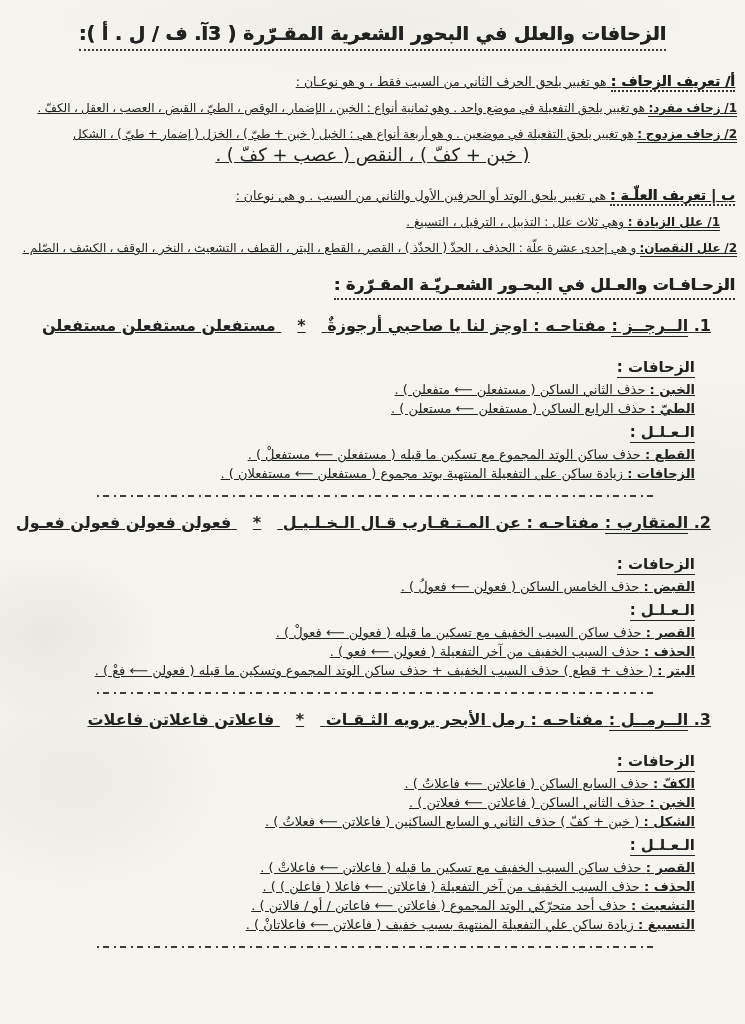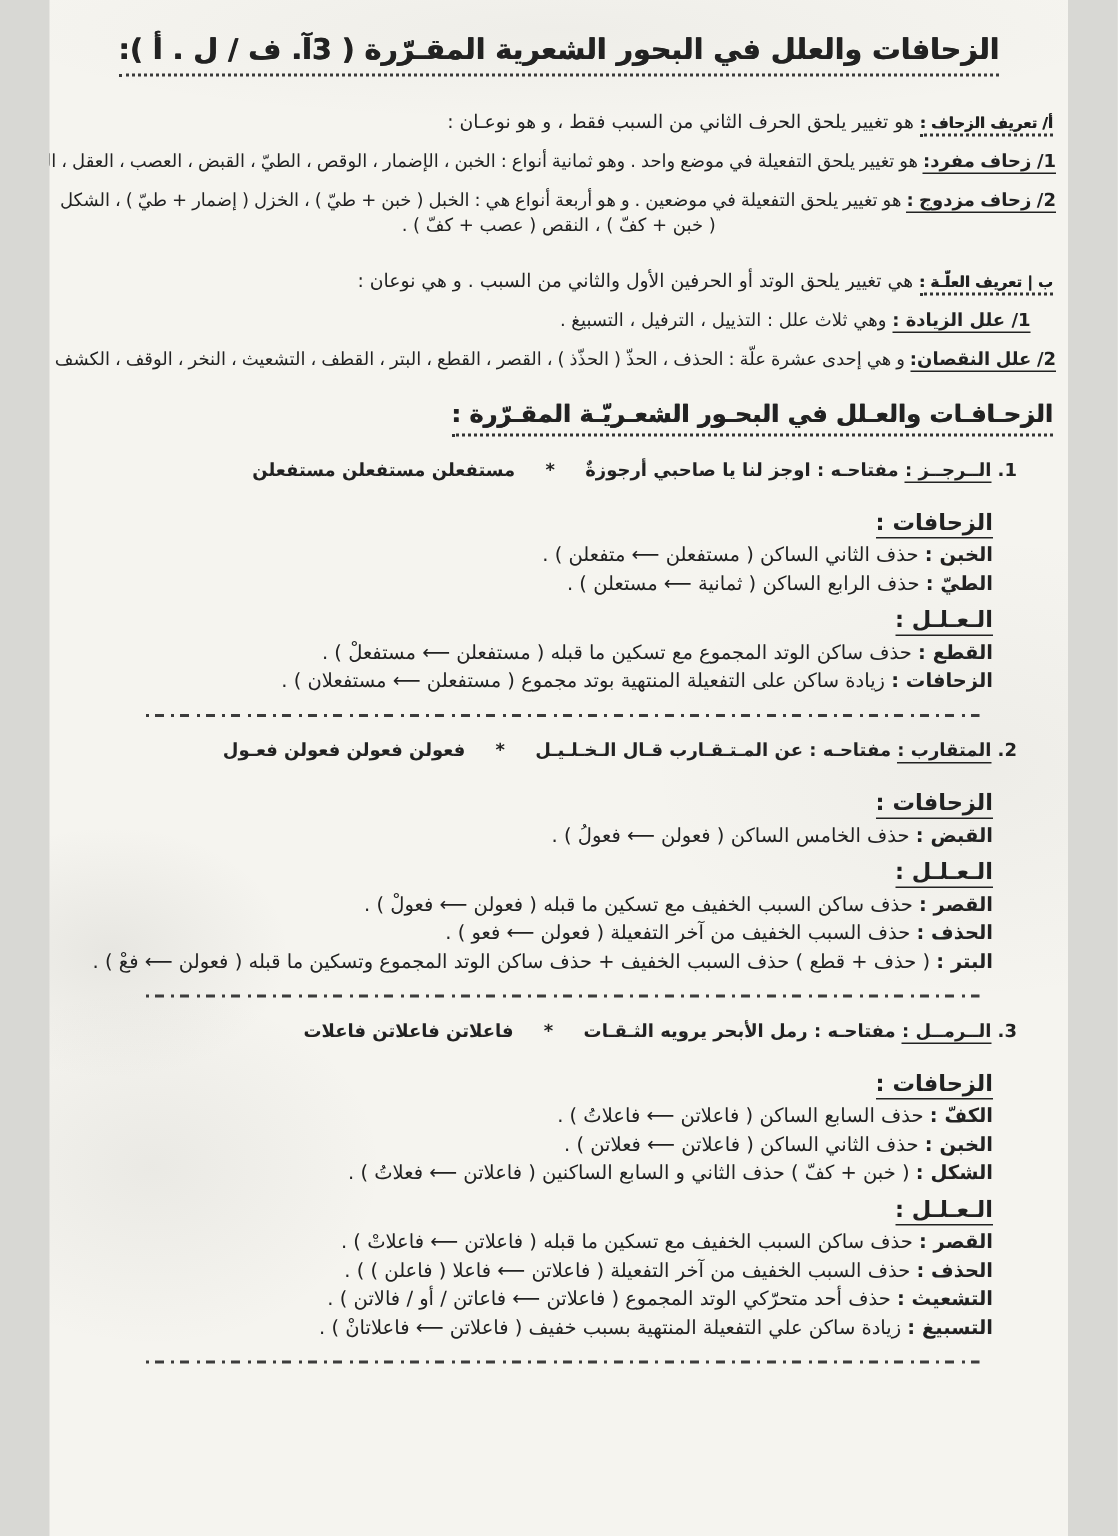--- a/index.html
+++ b/index.html
@@ -1,64 +1,65 @@
 <!DOCTYPE html>
 <html lang="ar" dir="rtl"><head>
 <meta charset="utf-8">
 <style>
   html,body{margin:0;padding:0;background:#d8d8d4;}
   .page{
     position:relative;
-    width:679px;height:1024px;
+    width:745px;height:1024px;
     margin:0 auto;
     box-sizing:border-box;
     padding:16px 8px 0 8px;
     direction:rtl;
     overflow:hidden;
     color:#222;
     font-family:"DejaVu Sans","Liberation Sans",sans-serif;
     background:
       radial-gradient(ellipse 170px 120px at 6% 62%, rgba(110,110,105,.10), transparent 70%),
       radial-gradient(ellipse 220px 170px at 10% 76%, rgba(110,110,105,.08), transparent 70%),
       radial-gradient(ellipse 320px 220px at 92% 50%, rgba(120,120,115,.06), transparent 70%),
       radial-gradient(ellipse 500px 80px at 50% 2%, rgba(120,120,115,.05), transparent 75%),
       #f5f4ef;
+    text-decoration: underline;
   }
   .title-wrap{text-align:center;margin-top:6px;}
   .title{
     display:inline-block;
     font-size:19px;font-weight:bold;
     letter-spacing:.2px;
     border-bottom:2px dotted #3a3a3a;
     padding-bottom:5px;
     text-shadow:.4px 0 0 #222;
   }
   .def-line{margin:22px 2px 0 0;font-size:12.5px;white-space:nowrap;}
   .def-label{
-    font-weight:bold;font-size:10px;
+    font-weight:bold;font-size:14px;
     border-bottom:2px dotted #333;
     padding-bottom:1px;
     text-shadow:.3px 0 0 #222;
   }
   .body-line{margin:12px 0 0 0;font-size:12px;white-space:nowrap;}
   .type-label{font-weight:bold;border-bottom:1px solid #222;padding-bottom:1px;}
-  .cont-line{margin:3px 0 0 0;font-size:12px;text-align:center;white-space:nowrap;}
+  .cont-line{margin:3px 0 0 0;font-size:18px;text-align:center;white-space:nowrap;}
   .indent-1{margin-right:17px;}
   .xtight{letter-spacing:-.1px;word-spacing:-.5px;}
   .section-heading-wrap{margin:20px 2px 0 0;text-align:right;}
   .section-heading{
     display:inline-block;
     font-weight:bold;font-size:16px;
     border-bottom:2px dotted #333;
     padding-bottom:4px;
     text-shadow:.4px 0 0 #222;
     letter-spacing:.3px;
   }
   .meter{margin:15px 26px 0 0;font-size:13px;}
-  .meter-title{font-weight:bold;font-size:12px;white-space:nowrap;}
+  .meter-title{font-weight:bold;font-size:16px;white-space:nowrap;}
   .meter-name{border-bottom:1px solid #222;padding-bottom:1px;}
   .star{margin:0 16px;}
   .meter-body{margin-right:16px;}
   .block-label{
     display:inline-block;
     font-weight:bold;font-size:15px;
     border-bottom:1px solid #222;
     padding-bottom:1px;
     margin-top:7px;
   }
@@ -124,21 +125,21 @@
       <span>مستفعلن مستفعلن مستفعلن</span>
     </p>
     <div class="meter-body">
       <span class="block-label">الزحافات :</span>
       <p class="rule">
         <span class="rule-term">الخبن :</span>
         <span>حذف الثاني الساكن ( مستفعلن ⟵ متفعلن ) .</span>
       </p>
       <p class="rule">
         <span class="rule-term">الطيّ :</span>
-        <span>حذف الرابع الساكن ( ثمانية ⟵ مستعلن ) .</span>
+        <span>حذف الرابع الساكن ( مستفعلن ⟵ مستعلن ) .</span>
       </p>
       <span class="block-label">الـعـلـل :</span>
       <p class="rule">
         <span class="rule-term">القطع :</span>
         <span>حذف ساكن الوتد المجموع مع تسكين ما قبله ( مستفعلن ⟵ مستفعلْ ) .</span>
       </p>
       <p class="rule">
         <span class="rule-term">الزحافات :</span>
         <span>زيادة ساكن على التفعيلة المنتهية بوتد مجموع ( مستفعلن ⟵ مستفعلان ) .</span>
       </p>

